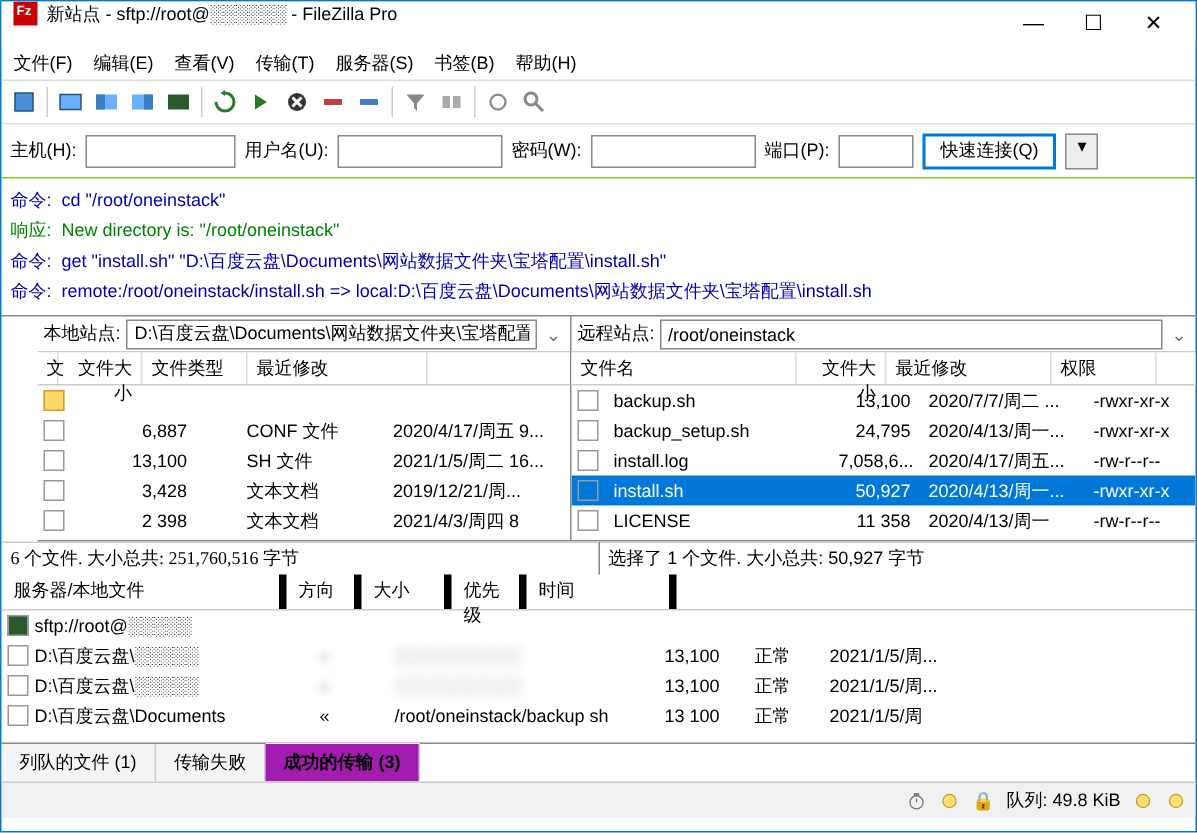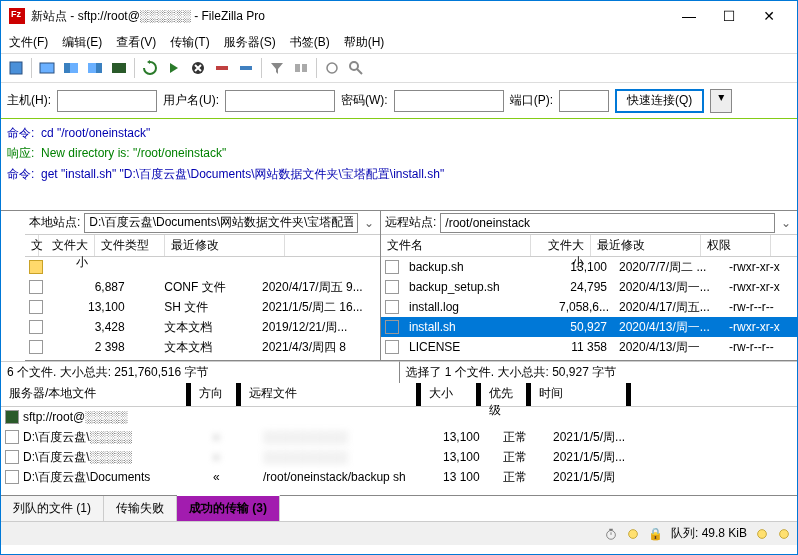--- a/index.html
+++ b/index.html
@@ -1,17 +1,17 @@
 <!DOCTYPE html>
 <html><head>
 <meta charset="utf-8">
 <style>
 * { box-sizing: border-box; margin: 0; padding: 0; font-family: "Microsoft YaHei", "SimSun", sans-serif; font-size: 12px; }
 body { background: #fff; width: 798px; height: 555px; display: flex; flex-direction: column; border: 1px solid #0078d7; }
-.titlebar { background: #fff; height: 30px; display: flex; align-items: center; padding: 0 8px; }
+.titlebar { background: #fff; height: 30px; display: flex; align-items: flex-start; padding: 0 8px; }
 .titlebar .fz-icon { width: 16px; height: 16px; background: #c00; margin-right: 6px; position: relative; }
 .titlebar .fz-icon::after { content: "Fz"; color: #fff; font-size: 9px; font-weight: bold; position: absolute; left: 2px; top: 1px; }
 .titlebar .title { flex: 1; }
 .win-controls { display: flex; }
 .win-btn { width: 40px; height: 28px; text-align: center; line-height: 28px; font-size: 14px; }
 .menubar { height: 22px; display: flex; align-items: center; padding: 0 4px; gap: 6px; }
 .menubar span { padding: 2px 4px; }
 .toolbar { height: 30px; display: flex; align-items: center; padding: 2px 4px; gap: 2px; border-top: 1px solid #ddd; border-bottom: 1px solid #ddd; }
 .tbtn { width: 22px; height: 22px; border: 1px solid transparent; display: flex; align-items: center; justify-content: center; }
 .tsep { width: 1px; height: 20px; background: #ccc; margin: 0 2px; }
@@ -185,20 +185,21 @@
   <label>端口(P):</label>
   <input class="port" style="">
   <button class="quickconnect">快速连接(Q)</button>
   <div class="dropdown-btn">▾</div>
 </div>
 
 <div class="log">
   <div class="cmd"><span>命令:</span>&nbsp;&nbsp;<span>cd "/root/oneinstack"</span></div>
   <div class="resp"><span>响应:</span>&nbsp;&nbsp;<span>New directory is: "/root/oneinstack"</span></div>
   <div class="cmd"><span>命令:</span>&nbsp;&nbsp;<span>get "install.sh" "D:\百度云盘\Documents\网站数据文件夹\宝塔配置\install.sh"</span></div>
+  <div class="cmd"><span>命令:</span>&nbsp;&nbsp;<span>remote:/root/oneinstack/install.sh =&gt; local:D:\百度云盘\Documents\网站数据文件夹\宝塔配置\install.sh</span></div>
 </div>
 
 <div class="panes">
   <div class="pane">
     <div class="pane-header">
       <span>本地站点:</span>
       <input value="D:\百度云盘\Documents\网站数据文件夹\宝塔配置\" style="">
       <span class="dd">⌄</span>
     </div>
     <div class="listheader">
@@ -283,29 +284,28 @@
           <div class="cell col-name">LICENSE</div>
           <div class="cell col-size">11 358</div>
           <div class="cell col-date">2020/4/13/周一</div>
           <div class="cell col-perm">-rw-r--r--</div>
         </div>
     </div>
   </div>
 </div>
 
 <div style="display:flex;">
-  <div class="statusline" style="flex:1;border-right:1px solid #888;">6 个文件. 大小总共: 251,760,516 字节</div>
+  <div class="statusline" style="flex:1;border-right:1px solid #888;font-family:Liberation Serif, serif;">6 个文件. 大小总共: 251,760,516 字节</div>
   <div class="statusline" style="flex:1;">选择了 1 个文件. 大小总共: 50,927 字节</div>
 </div>
 
 <div class="transfer">
   <div class="thead">
     <div class="tcol-file">服务器/本地文件</div>
     <div class="tcol-dir">方向</div>
-    <div class="tcol-remote">远程文件</div>
     <div class="tcol-size">大小</div>
     <div class="tcol-pri">优先级</div>
     <div class="tcol-time">时间</div>
   </div>
   <div class="tbody">
     <div class="trow">
         <div class="fico" style="background:#2a5a2a;"></div>
         <div class="cell">sftp://root@░░░░░</div>
       </div>
     <div class="trow">

